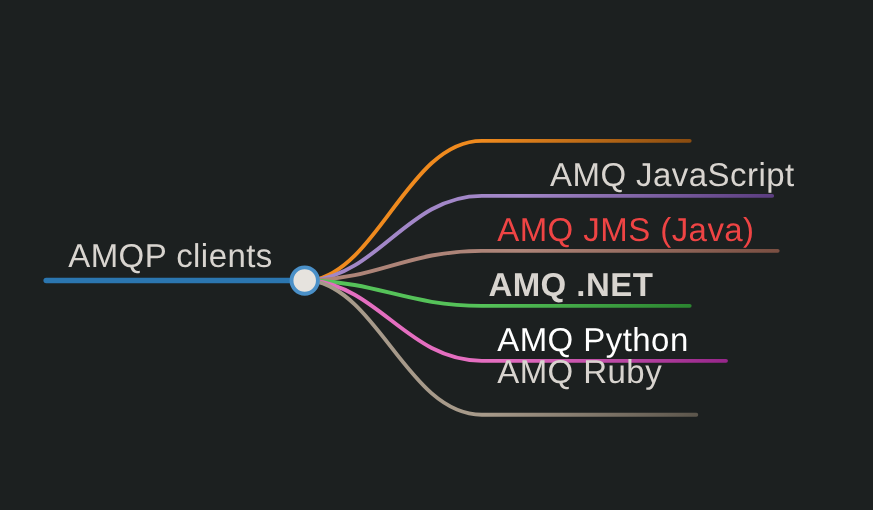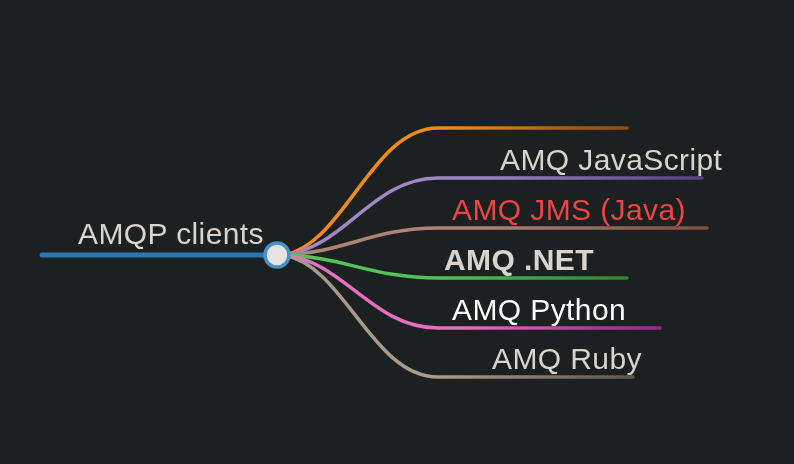--- a/index.html
+++ b/index.html
@@ -11,27 +11,27 @@
   .canvas{position:absolute;inset:0;}
   svg{position:absolute;left:0;top:0;}
   .node-label{
     position:absolute;
     font-size:30px;line-height:34px;font-weight:300;
     letter-spacing:0.4px;
     color:#d8d4cf;
     white-space:nowrap;
     cursor:default;
   }
-  .root-label{left:62px;top:217px;margin-left:16px;}
+  .root-label{left:62px;top:217px;}
   .b0{left:452px;top:93px;}
   .b1{left:452px;top:143px;}
   .b2{left:452px;top:193px;}
   .b3{left:444px;top:243px;font-weight:bold;}
   .b4{left:452px;top:293px;}
-  .b5{left:452px;top:342px;margin-left:40px;}
+  .b5{left:452px;top:322px;}
 </style>
 </head>
 <body style="background: rgb(28, 32, 32);">
 
 <div class="canvas">
 
   <svg id="lines" width="794" height="464" viewBox="0 0 794 464">
       <defs>
         <linearGradient id="grad0" gradientUnits="userSpaceOnUse" x1="284" y1="0" x2="627" y2="0">
           <stop offset="0" stop-color="#ef8a1e"></stop>

